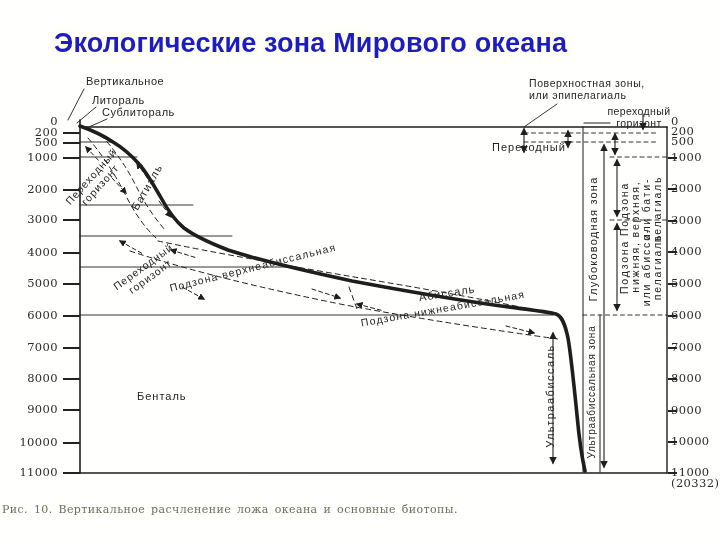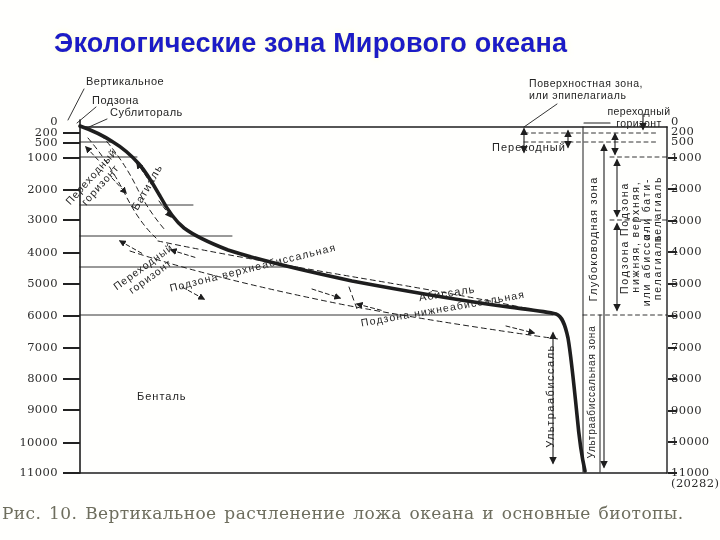--- a/index.html
+++ b/index.html
@@ -10,21 +10,21 @@
          text-shadow:0 0 6px rgba(255,255,170,.55);}
   .lbl{position:absolute;font-size:11px;line-height:1.12;letter-spacing:.5px;
        color:#242424;white-space:pre-line;}
   .ctr{transform:translate(-50%,-50%);}
   .axnum{position:absolute;font-family:"DejaVu Serif",serif;font-size:11.5px;
          color:#2b2b2b;letter-spacing:.4px;white-space:nowrap;}
   .axnum.left{left:0;width:58px;text-align:right;}
   .axnum.right{left:671px;text-align:left;}
   .tick{position:absolute;height:1.5px;background:#222;}
   .caption{position:absolute;left:2px;top:503px;font-family:"DejaVu Serif",serif;
-           font-size:17px;color:#6e6e5e;letter-spacing:.4px;word-spacing:2px;}
+           font-size:11px;color:#6e6e5e;letter-spacing:.4px;word-spacing:2px;}
   svg{position:absolute;left:0;top:0;}
 </style>
 </head>
 <body>
 
 <div class="stage">
 
   <div class="title">Экологические зона Мирового океана</div>
 
   <svg width="720" height="540" viewBox="0 0 720 540">
@@ -97,36 +97,36 @@
         <path d="M615,134 L615,154" marker-start="url(#ah)" marker-end="url(#ah)"></path>
         <path d="M643,114 L643,129" marker-end="url(#ah)"></path>
         <path d="M568,131 L568,147" marker-start="url(#ah)" marker-end="url(#ah)"></path>
         <path d="M524,129 L524,152" marker-start="url(#ah)" marker-end="url(#ah)"></path>
         <path d="M553,333 L553,463" marker-start="url(#ah)" marker-end="url(#ah)"></path>
       </g>
     </g>
   </svg>
 
   <div class="lbl" style="left:86px;top:75px;">Вертикальное</div>
-  <div class="lbl" style="left:92px;top:94px;">Подзона</div>
-  <div class="lbl" style="left:102px;top:106px;margin-left:8px;">Сублитораль</div>
+  <div class="lbl" style="left:92px;top:94px;">Литораль</div>
+  <div class="lbl" style="left:102px;top:106px;">Сублитораль</div>
 
   <div class="lbl ctr" style="left:96px;top:181px;transform:translate(-50%,-50%) rotate(-48deg);font-size:10.5px;letter-spacing:1px;text-align:center;">Переходный
 горизонт</div>
   <div class="lbl ctr" style="left:147px;top:187px;transform:translate(-50%,-50%) rotate(-60deg);letter-spacing:1.2px;">Батиаль</div>
   <div class="lbl ctr" style="left:147px;top:272px;transform:translate(-50%,-50%) rotate(-36deg);font-size:10.5px;letter-spacing:1px;text-align:center;">Переходный
 горизонт</div>
   <div class="lbl ctr" style="left:253px;top:268px;transform:translate(-50%,-50%) rotate(-14deg);font-size:10.5px;letter-spacing:1.2px;white-space:nowrap;">Подзона верхнеабиссальная</div>
   <div class="lbl ctr" style="left:447px;top:293px;transform:translate(-50%,-50%) rotate(-9deg);letter-spacing:1px;white-space:nowrap;">Абиссаль</div>
   <div class="lbl ctr" style="left:443px;top:309px;transform:translate(-50%,-50%) rotate(-10deg);font-size:10.5px;letter-spacing:1.2px;white-space:nowrap;">Подзона нижнеабиссальная</div>
   <div class="lbl ctr" style="left:550px;top:396px;transform:translate(-50%,-50%) rotate(-90deg);letter-spacing:1.5px;white-space:nowrap;">Ультраабиссаль</div>
   <div class="lbl" style="left:137px;top:390px;letter-spacing:1px;">Бенталь</div>
   <div class="lbl" style="left:492px;top:141px;letter-spacing:1px;">Переходный</div>
 
-  <div class="lbl" style="left:529px;top:78px;font-size:10.5px;letter-spacing:.6px;">Поверхностная зона,
+  <div class="lbl" style="left:529px;top:78px;font-size:10.5px;letter-spacing:.6px;">Поверхностная зоны,
 или эпипелагиаль</div>
   <div class="lbl" style="left:602px;top:106px;width:74px;text-align:center;font-size:10.5px;letter-spacing:.4px;">переходный
 горизонт</div>
 
   <div class="lbl ctr" style="left:593px;top:239px;transform:translate(-50%,-50%) rotate(-90deg);letter-spacing:1.2px;white-space:nowrap;">Глубоководная зона</div>
   <div class="lbl ctr" style="left:641px;top:209px;transform:translate(-50%,-50%) rotate(-90deg);font-size:10.5px;letter-spacing:1.8px;line-height:11px;text-align:center;">Подзона
 верхняя,
 или бати-
 пелагиаль</div>
   <div class="lbl ctr" style="left:641px;top:267px;transform:translate(-50%,-50%) rotate(-90deg);font-size:10.5px;letter-spacing:1.8px;line-height:11px;text-align:center;">Подзона
@@ -183,17 +183,17 @@
       <div class="axnum right" style="top: 340px;">7000</div>
       <div class="tick" style="top: 347px; left: 668px; width: 9px;"></div>
       <div class="axnum right" style="top: 371px;">8000</div>
       <div class="tick" style="top: 378px; left: 668px; width: 9px;"></div>
       <div class="axnum right" style="top: 403px;">9000</div>
       <div class="tick" style="top: 410px; left: 668px; width: 9px;"></div>
       <div class="axnum right" style="top: 434px;">10000</div>
       <div class="tick" style="top: 441px; left: 668px; width: 9px;"></div>
       <div class="axnum right" style="top: 465px;">11000</div>
       <div class="tick" style="top: 472px; left: 668px; width: 9px;"></div>
-      <div class="axnum right" style="top: 476px;">(20282)</div>
+      <div class="axnum right" style="top: 476px;">(20332)</div>
     </div>
 
   <div class="caption">Рис. 10. Вертикальное расчленение ложа океана и основные биотопы.</div>
 </div>
 
 </body></html>

